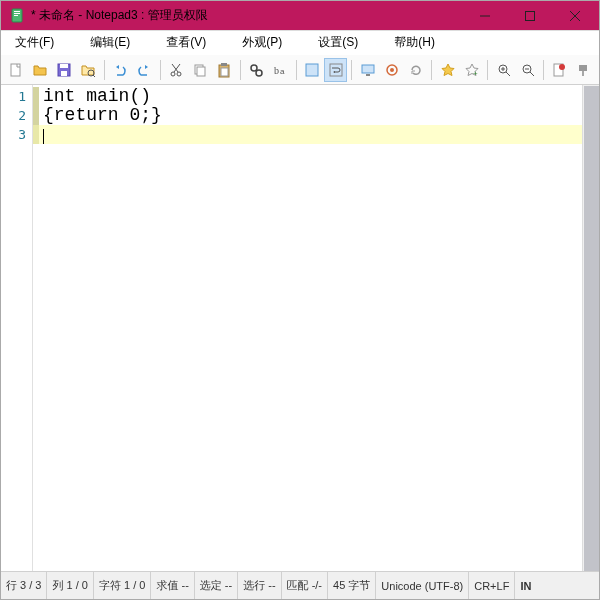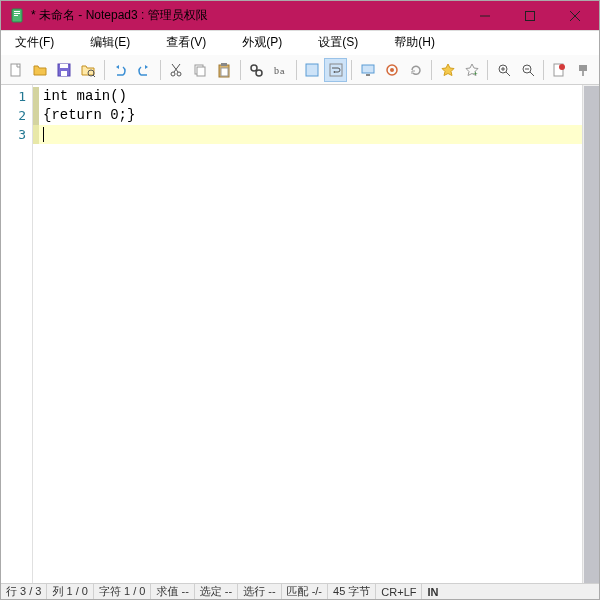--- a/index.html
+++ b/index.html
@@ -11,30 +11,30 @@
 .winbtn { width: 45px; height: 28px; display: flex; align-items: center; justify-content: center; cursor: pointer; color: #222; }
 .menubar { height: 24px; display: flex; align-items: flex-start; padding: 0 6px; gap: 20px; }
 .menuitem { padding: 3px 8px; cursor: pointer; }
 .toolbar { height: 30px; display: flex; align-items: center; padding: 2px 4px; gap: 1px; border-bottom: 1px solid #d0d0d0; background: #fafafa; }
 .tbtn { width: 24px; height: 24px; display: flex; align-items: center; justify-content: center; cursor: pointer; border: 1px solid transparent; }
 .tbtn.active { border-color: #99c2e8; background: #cde3f8; }
 .tsep { width: 1px; height: 20px; background: #ccc; margin: 0 3px; }
 .editor { flex: 1; display: flex; position: relative; background: #fff; overflow: hidden; }
 .gutter { width: 32px; background: #fff; border-right: 1px solid #e0e0e0; font-family: Consolas, monospace; font-size: 13px; color: #237893; text-align: right; padding-right: 6px; padding-top: 2px; }
 .gutter .ln { height: 19px; line-height: 19px; }
-.codearea { flex: 1; font-family: Consolas, "Courier New", monospace; font-size: 14px; padding-top: 2px; position: relative; }
+.codearea { flex: 1; font-family: Consolas, "Courier New", monospace; font-size: 18px; padding-top: 2px; position: relative; }
 .codeline { height: 19px; line-height: 19px; padding-left: 10px; white-space: pre; position: relative; }
 .codeline.current { background: #ffffcc; }
 .margin-bar { position: absolute; left: 0; top: 0; width: 6px; height: 19px; background: #e8e8a8; }
 .margin-bar2 { position: absolute; left: 0; top: 0; width: 6px; height: 19px; background: #d4d4a0; }
 .cursor { display: inline-block; width: 1px; height: 15px; background: #000; vertical-align: text-bottom; animation: blink 1s step-end infinite; }
 @keyframes blink { 50% { opacity: 0; } }
 .scroll-v { position: absolute; right: 0; top: 0; bottom: 0; width: 17px; background: #f0f0f0; border-left: 1px solid #ddd; }
 .scroll-v .thumb { width: 15px; margin: 1px; background: #c2c3c9; height: 100%; }
-.statusbar { height: 16px; display: flex; align-items: stretch; background: #f0f0f0; border-top: 1px solid #d0d0d0; font-size: 11px; }
+.statusbar { height: 28px; display: flex; align-items: stretch; background: #f0f0f0; border-top: 1px solid #d0d0d0; font-size: 11px; }
 .scell { border-right: 1px solid #d0d0d0; padding: 0 5px; display: flex; align-items: center; white-space: nowrap; color: #333; }
 .scell:last-child { border-right: none; font-weight: bold; }
 svg { display: block; }
 </style>
 </head>
 <body>
 
 <div class="titlebar">
   <span class="icon-app">
     <svg width="16" height="16" viewBox="0 0 16 16">
@@ -242,15 +242,16 @@
 
 <div class="statusbar">
   <div class="scell">行 3 / 3</div>
   <div class="scell">列 1 / 0</div>
   <div class="scell">字符 1 / 0</div>
   <div class="scell">求值  --</div>
   <div class="scell">选定  --</div>
   <div class="scell">选行  --</div>
   <div class="scell">匹配  -/-</div>
   <div class="scell">45 字节</div>
+  <div class="scell">Unicode (UTF-8)</div>
   <div class="scell">CR+LF</div>
   <div class="scell">IN</div>
 </div>
 
 </body></html>

